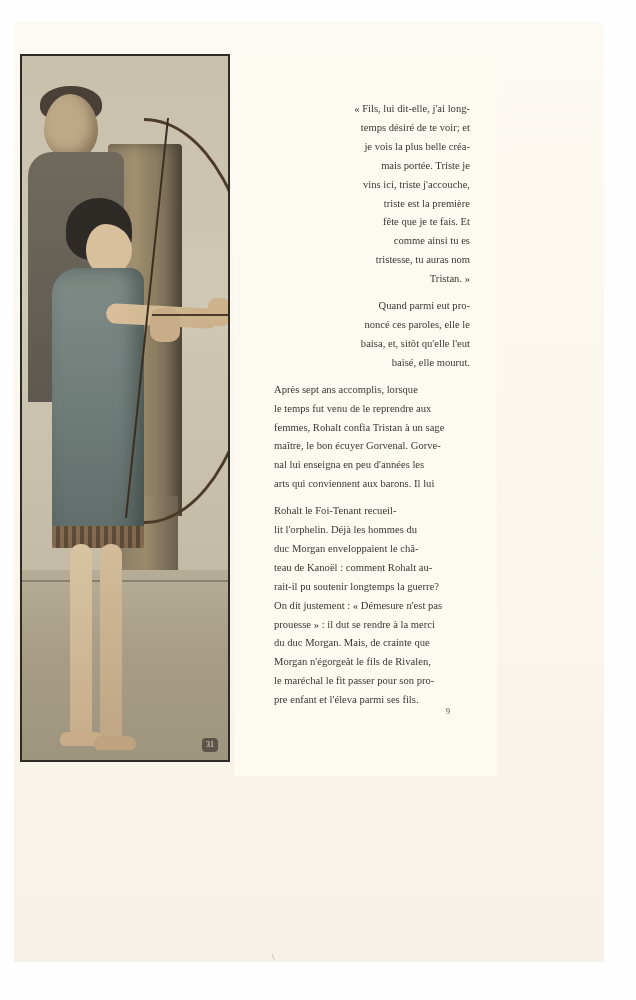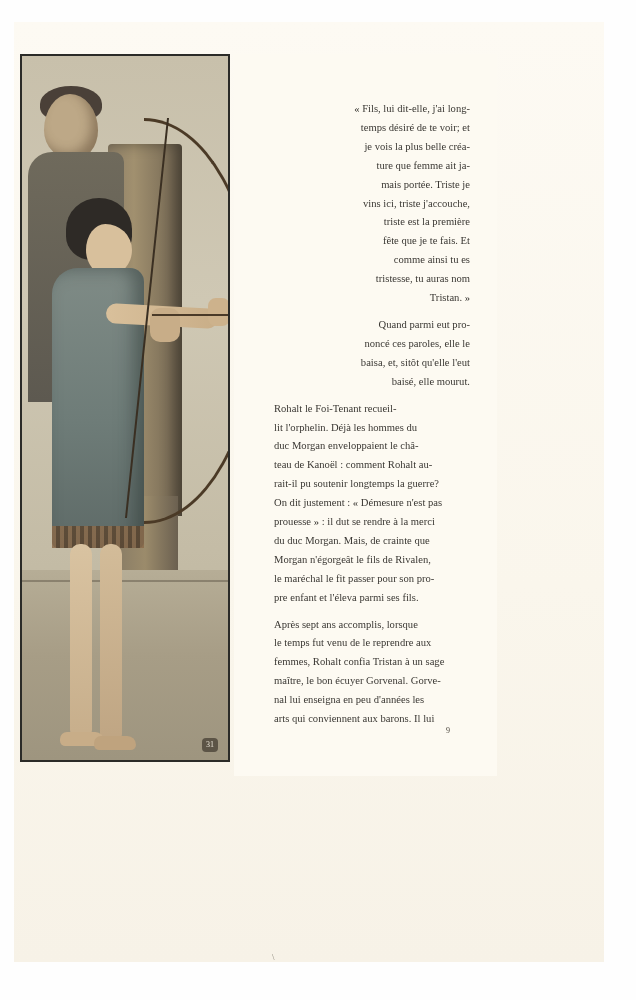--- a/index.html
+++ b/index.html
@@ -370,60 +370,59 @@
           <div class="plate-num">31</div>
         </div>
 
         <div class="textpage">
           <div class="textcol">
 
             <p class="para shaped-1 wedge">
               <span class="ln">« Fils, lui dit-elle, j'ai long-</span>
               <span class="ln">temps désiré de te voir; et</span>
               <span class="ln">je vois la plus belle créa-</span>
-              <span class="ln">ture que femme ait ja-</span>
               <span class="ln">mais portée. Triste je</span>
               <span class="ln">vins ici, triste j'accouche,</span>
               <span class="ln">triste est la première</span>
               <span class="ln">fête que je te fais. Et</span>
               <span class="ln">comme ainsi tu es</span>
               <span class="ln">tristesse, tu auras nom</span>
               <span class="ln">Tristan. »</span>
             </p>
 
             <p class="para wedge">
               <span class="ln">Quand parmi eut pro-</span>
               <span class="ln">noncé ces paroles, elle le</span>
               <span class="ln">baisa, et, sitôt qu'elle l'eut</span>
               <span class="ln">baisé, elle mourut.</span>
+            </p>
+
+            <p class="para">
+              <span class="ln">Après sept ans accomplis, lorsque</span>
+              <span class="ln">le temps fut venu de le reprendre aux</span>
+              <span class="ln">femmes, Rohalt confia Tristan à un sage</span>
+              <span class="ln">maître, le bon écuyer Gorvenal. Gorve-</span>
+              <span class="ln">nal lui enseigna en peu d'années les</span>
+              <span class="ln">arts qui conviennent aux barons. Il lui</span>
             </p>
 
             <p class="para">
               <span class="ln">Rohalt le Foi-Tenant recueil-</span>
               <span class="ln">lit l'orphelin. Déjà les hommes du</span>
               <span class="ln">duc Morgan enveloppaient le châ-</span>
               <span class="ln">teau de Kanoël : comment Rohalt au-</span>
               <span class="ln">rait-il pu soutenir longtemps la guerre?</span>
               <span class="ln">On dit justement : « Démesure n'est pas</span>
               <span class="ln">prouesse » : il dut se rendre à la merci</span>
               <span class="ln">du duc Morgan. Mais, de crainte que</span>
               <span class="ln">Morgan n'égorgeât le fils de Rivalen,</span>
               <span class="ln">le maréchal le fit passer pour son pro-</span>
               <span class="ln">pre enfant et l'éleva parmi ses fils.</span>
             </p>
 
-            <p class="para">
-              <span class="ln">Après sept ans accomplis, lorsque</span>
-              <span class="ln">le temps fut venu de le reprendre aux</span>
-              <span class="ln">femmes, Rohalt confia Tristan à un sage</span>
-              <span class="ln">maître, le bon écuyer Gorvenal. Gorve-</span>
-              <span class="ln">nal lui enseigna en peu d'années les</span>
-              <span class="ln">arts qui conviennent aux barons. Il lui</span>
-            </p>
-
             <div class="folio">9</div>
           </div>
         </div>
 
       </div>
 
       <div class="bottom-mark">\</div>
     </div>
   </div>
 

